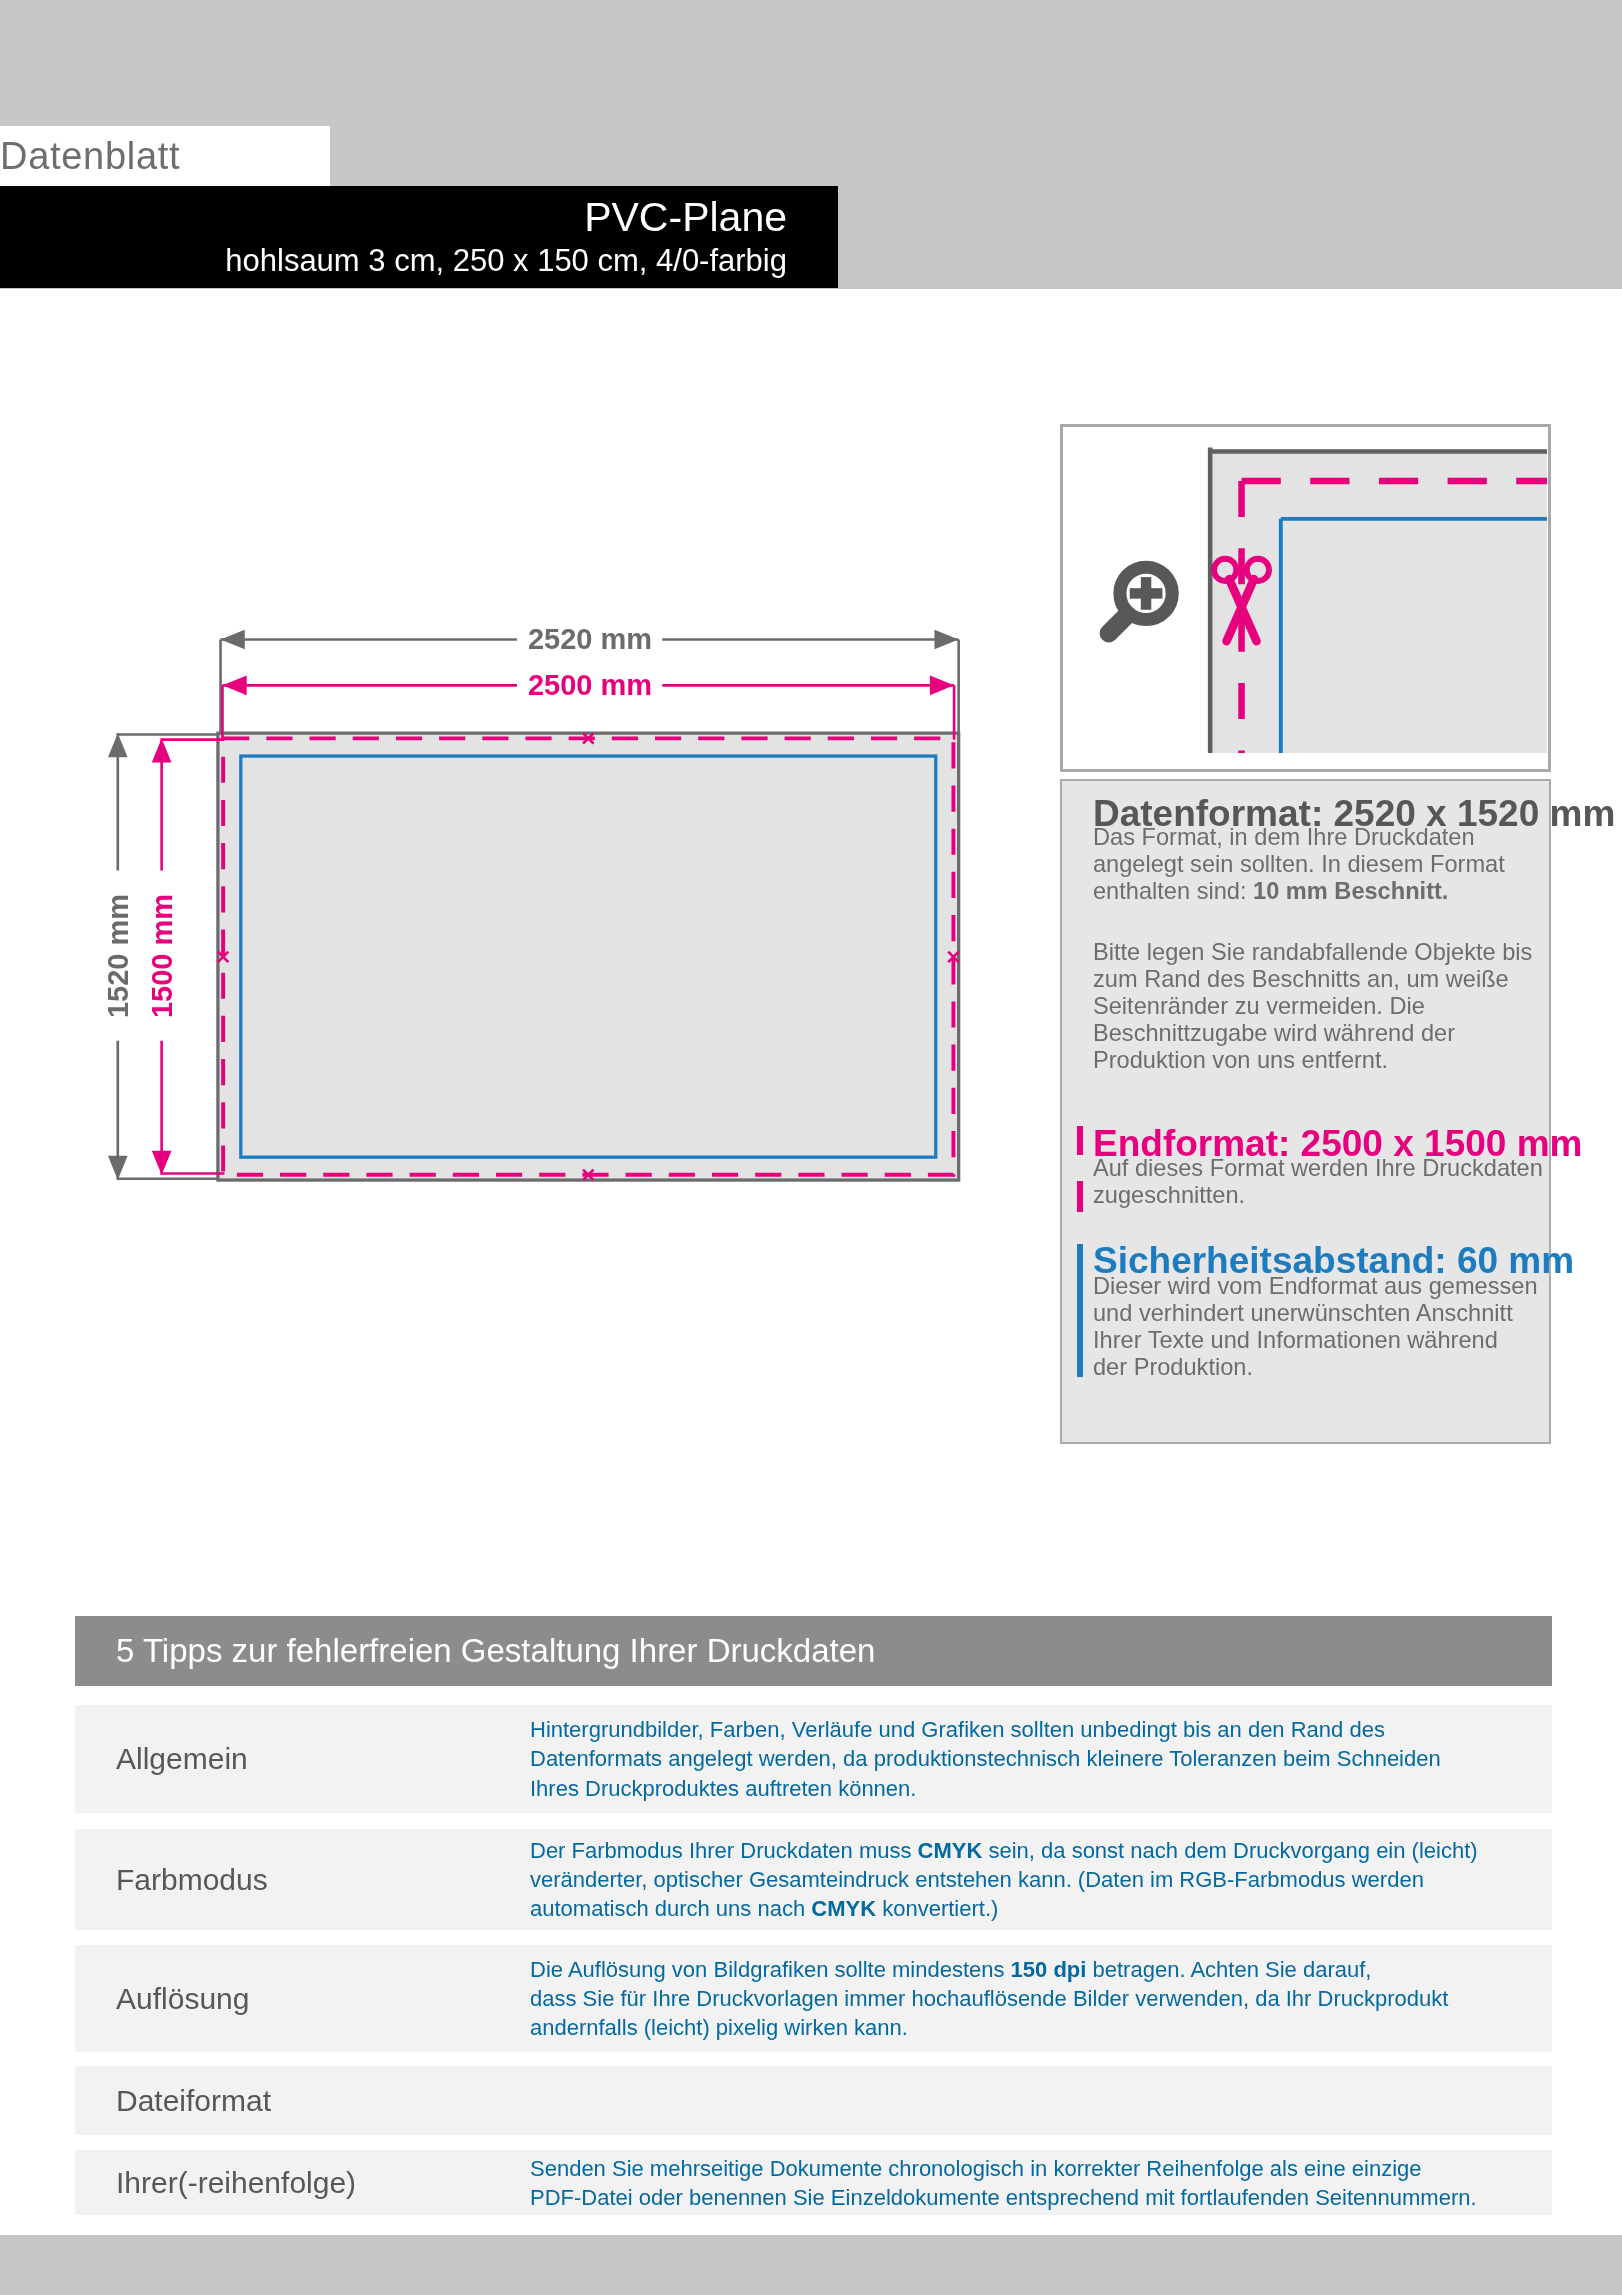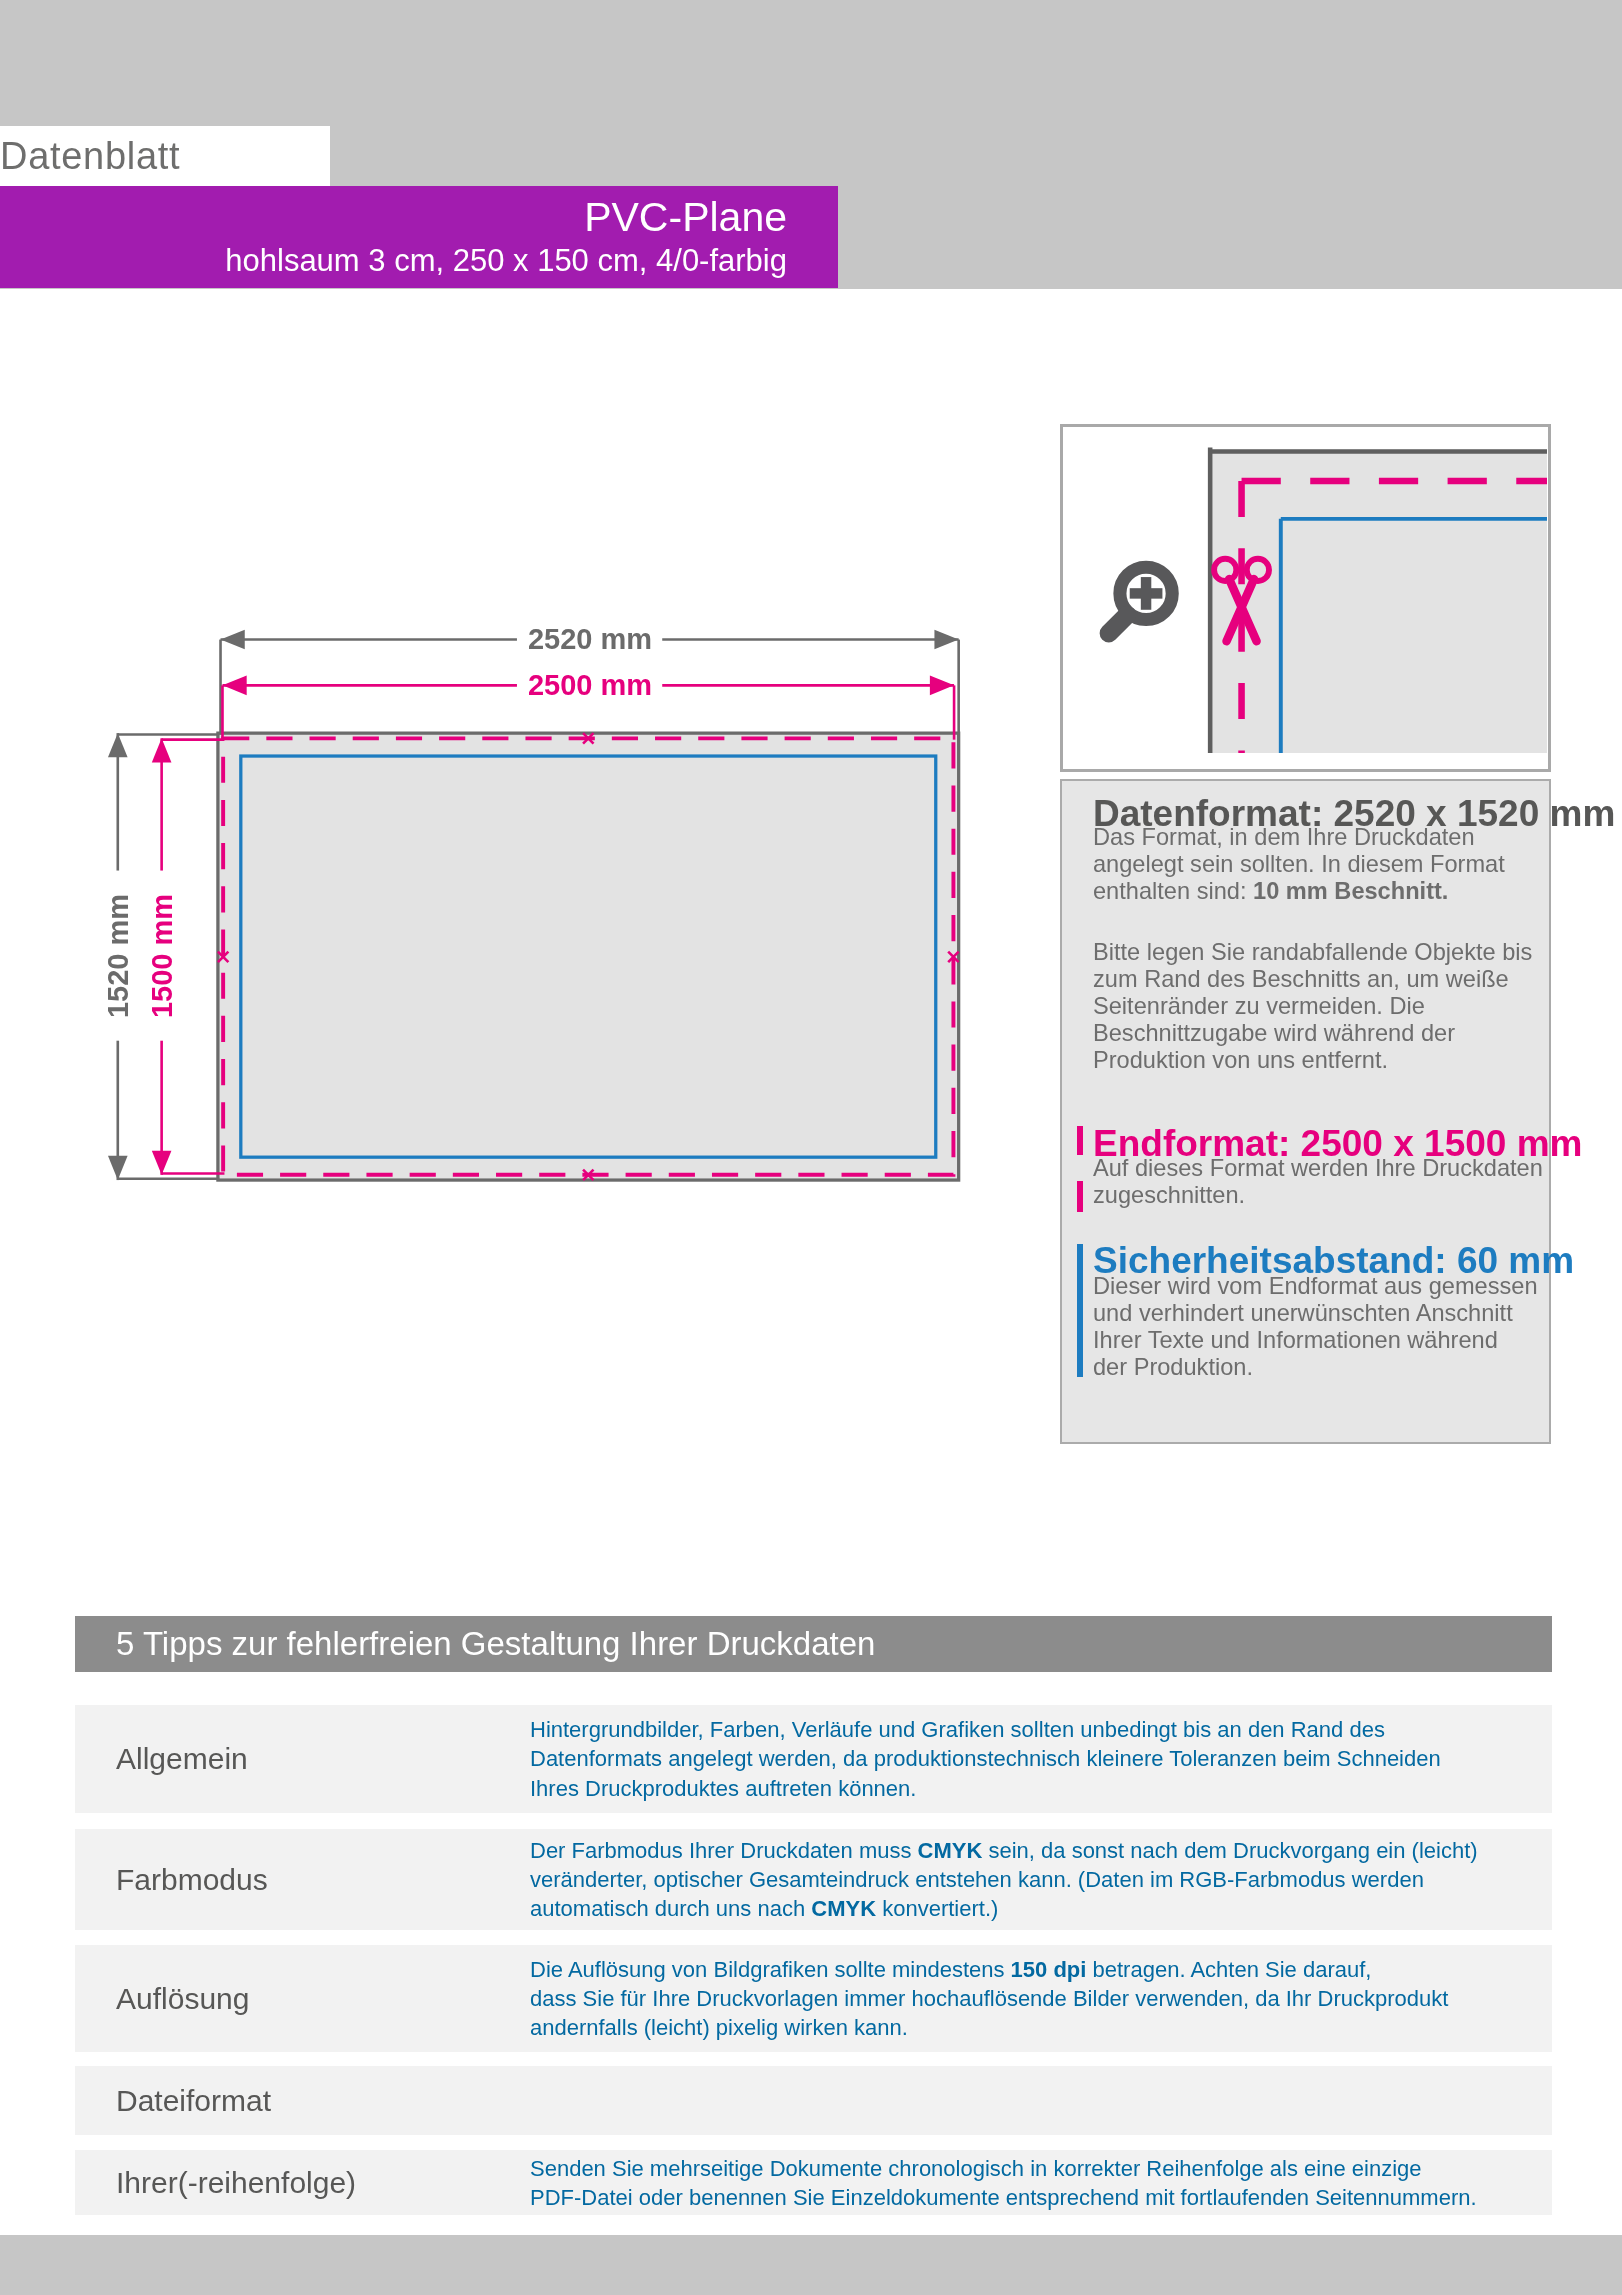--- a/index.html
+++ b/index.html
@@ -5,21 +5,21 @@
   html,body{margin:0;padding:0;background:#fff;}
   .page{position:relative;width:1623px;height:2295px;background:#ffffff;overflow:hidden;
         font-family:"Liberation Sans", sans-serif;}
   .abs{position:absolute;}
 
   
   .top-band{left:0;top:0;width:1623px;height:289px;background:#c6c6c6;}
   .doc-label-box{left:0;top:126px;width:330px;height:60px;background:#ffffff;
                  display:flex;align-items:center;}
   .doc-label{font-size:38px;color:#6e6e6d;letter-spacing:0.7px;}
-  .product-banner{left:0;top:186px;width:838px;height:102px;background:#a21caf;
+  .product-banner{left:0;top:186px;width:838px;height:102px;background:#000000;
                   display:flex;flex-direction:column;align-items:flex-end;justify-content:center;
                   padding-right:51px;box-sizing:border-box;color:#ffffff;}
   .product-name{font-size:41px;line-height:47px;}
   .product-spec{font-size:31px;line-height:39px;}
 
   
   .dim-label{font-size:29px;font-weight:700;white-space:nowrap;}
   .dim-gray{color:#6b6b6b;}
   .dim-magenta{color:#e6007e;}
   .center-xy{transform:translate(-50%,-50%);}
@@ -33,21 +33,21 @@
   .panel-h{font-size:37px;font-weight:700;white-space:nowrap;}
   .panel-p{font-size:23.6px;line-height:27px;color:#6d6d6d;}
   .h-dark{color:#575756;}
   .h-magenta{color:#e6007e;}
   .h-blue{color:#1d7cc0;}
   .accent-bar{width:5.9px;}
   .bar-magenta{background:#e6007e;}
   .bar-blue{background:#1d7cc0;}
 
   
-  .tips-banner{left:75px;top:1616px;width:1477px;height:56px;background:#8c8c8c;
+  .tips-banner{left:75px;top:1616px;width:1477px;height:70px;background:#8c8c8c;
                display:flex;align-items:center;}
   .tips-title{color:#ffffff;font-size:33px;padding-left:41px;}
   .tip-row{left:75px;width:1477px;background:#f2f2f2;}
   .tip-label{position:absolute;left:41px;top:50%;transform:translateY(-50%);
              font-size:30px;color:#575756;white-space:nowrap;}
   .tip-text{position:absolute;left:455px;top:50%;transform:translateY(-50%);
             font-size:22px;line-height:29.4px;color:#0369a1;white-space:nowrap;}
   .row1{top:1705px;height:108px;}
   .row2{top:1829px;height:101px;}
   .row3{top:1945px;height:107px;}

